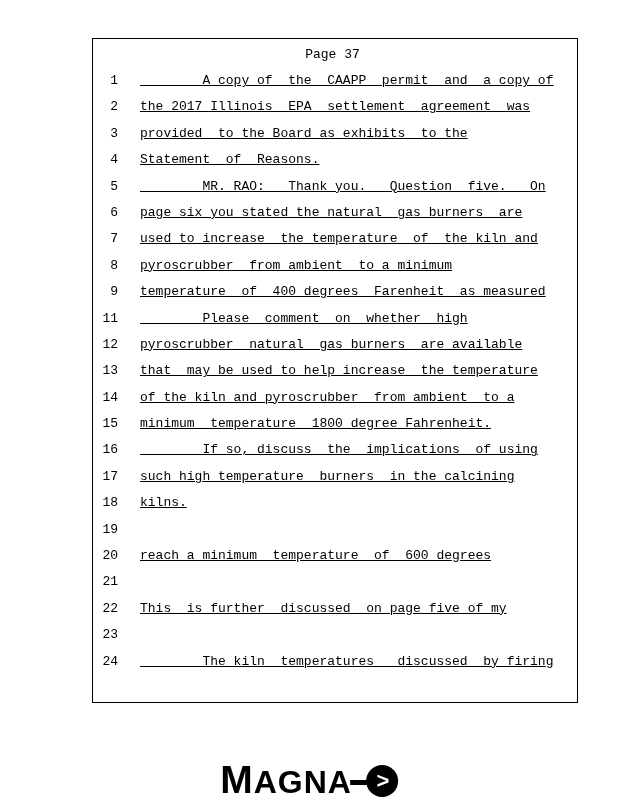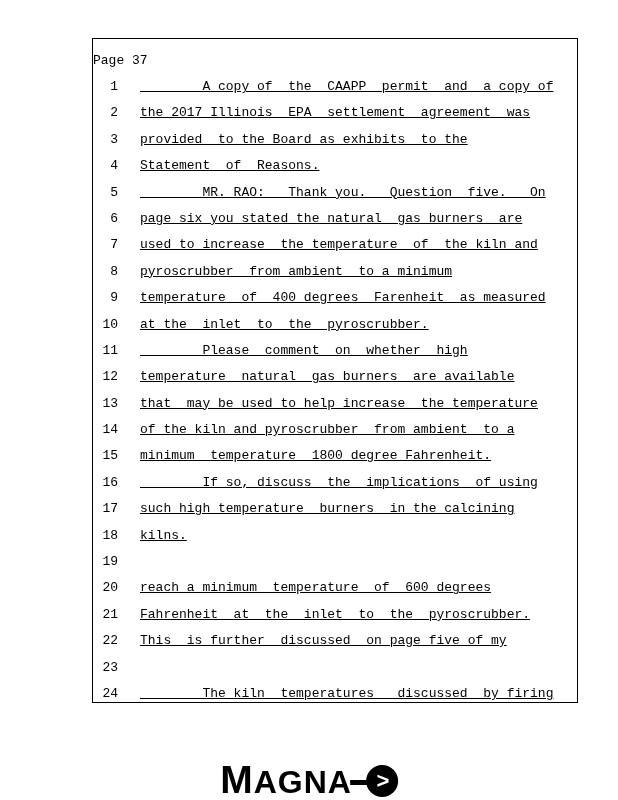--- a/index.html
+++ b/index.html
@@ -12,25 +12,25 @@
     color: #000;
   }
   .doc-box {
     position: absolute;
     left: 92px; top: 38px;
     width: 486px; height: 665px;
     border: 1px solid #000000;
     background: #ffffff;
   }
   .page-header {
-    margin-top: 9px;
+    margin-top: 3px;
     height: 26px;
     line-height: 26px;
     font-size: 13px;
-    text-align: left;
+    text-align: center;
     padding-right: 5px;
     white-space: pre;
   }
   .lines { width: 100%; }
   .tline {
     height: 26.4px;
     line-height: 26.4px;
     font-size: 13px;
     display: flex;
     white-space: pre;
@@ -113,32 +113,31 @@
   <div class="lines">
       <div class="tline"><span class="lnum">1</span><span class="ltext">        A copy of  the  CAAPP  permit  and  a copy of</span></div>
       <div class="tline"><span class="lnum">2</span><span class="ltext">the 2017 Illinois  EPA  settlement  agreement  was</span></div>
       <div class="tline"><span class="lnum">3</span><span class="ltext">provided  to the Board as exhibits  to the</span></div>
       <div class="tline"><span class="lnum">4</span><span class="ltext">Statement  of  Reasons.</span></div>
       <div class="tline"><span class="lnum">5</span><span class="ltext">        MR. RAO:   Thank you.   Question  five.   On</span></div>
       <div class="tline"><span class="lnum">6</span><span class="ltext">page six you stated the natural  gas burners  are</span></div>
       <div class="tline"><span class="lnum">7</span><span class="ltext">used to increase  the temperature  of  the kiln and</span></div>
       <div class="tline"><span class="lnum">8</span><span class="ltext">pyroscrubber  from ambient  to a minimum</span></div>
       <div class="tline"><span class="lnum">9</span><span class="ltext">temperature  of  400 degrees  Farenheit  as measured</span></div>
-      <div class="tline"><span class="lnum">10</span><span class="ltext">at the  inlet  to  the  pyroscrubber.</span></div>
       <div class="tline"><span class="lnum">11</span><span class="ltext">        Please  comment  on  whether  high</span></div>
-      <div class="tline"><span class="lnum">12</span><span class="ltext">temperature  natural  gas burners  are available</span></div>
+      <div class="tline"><span class="lnum">12</span><span class="ltext">pyroscrubber  natural  gas burners  are available</span></div>
       <div class="tline"><span class="lnum">13</span><span class="ltext">that  may be used to help increase  the temperature</span></div>
       <div class="tline"><span class="lnum">14</span><span class="ltext">of the kiln and pyroscrubber  from ambient  to a</span></div>
       <div class="tline"><span class="lnum">15</span><span class="ltext">minimum  temperature  1800 degree Fahrenheit.</span></div>
       <div class="tline"><span class="lnum">16</span><span class="ltext">        If so, discuss  the  implications  of using</span></div>
       <div class="tline"><span class="lnum">17</span><span class="ltext">such high temperature  burners  in the calcining</span></div>
       <div class="tline"><span class="lnum">18</span><span class="ltext">kilns.</span></div>
       <div class="tline"><span class="lnum">19</span></div>
       <div class="tline"><span class="lnum">20</span><span class="ltext">reach a minimum  temperature  of  600 degrees</span></div>
-      <div class="tline"><span class="lnum">21</span><span class="ltext">Fahrenheit  at  the  inlet  to  the  pyroscrubber.</span></div>
+      <div class="tline"><span class="lnum">21</span></div>
       <div class="tline"><span class="lnum">22</span><span class="ltext">This  is further  discussed  on page five of my</span></div>
       <div class="tline"><span class="lnum">23</span></div>
       <div class="tline"><span class="lnum">24</span><span class="ltext">        The kiln  temperatures   discussed  by firing</span></div>
     </div>
 </div>
 
 <div class="logo">
   <div class="logo-row">
     <span class="logo-text">MAGNA</span>
     <span class="logo-dash"></span>

